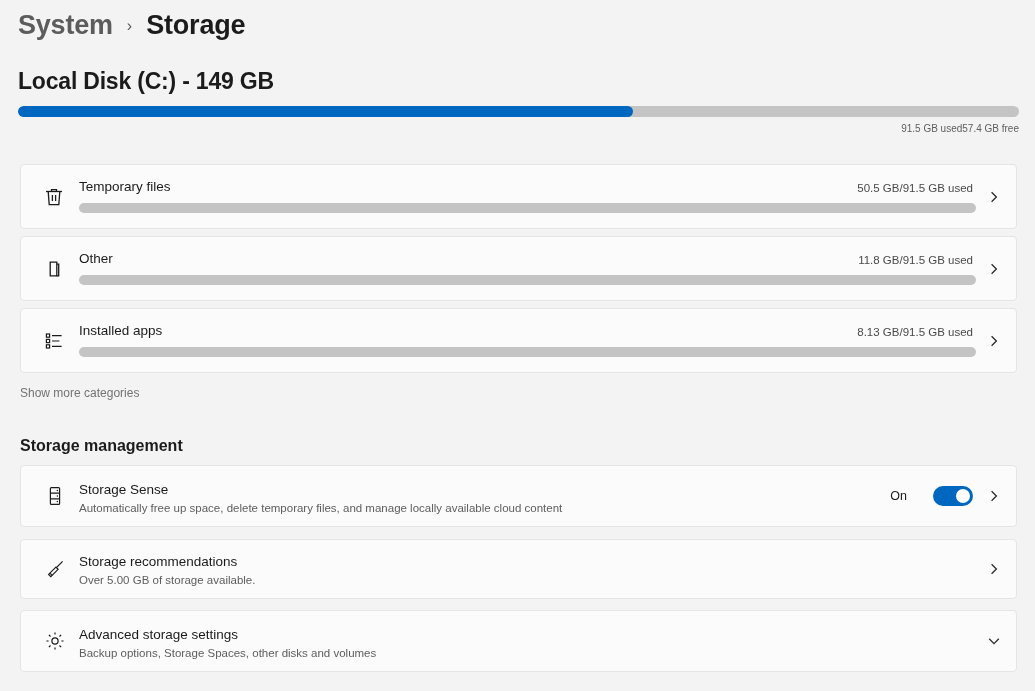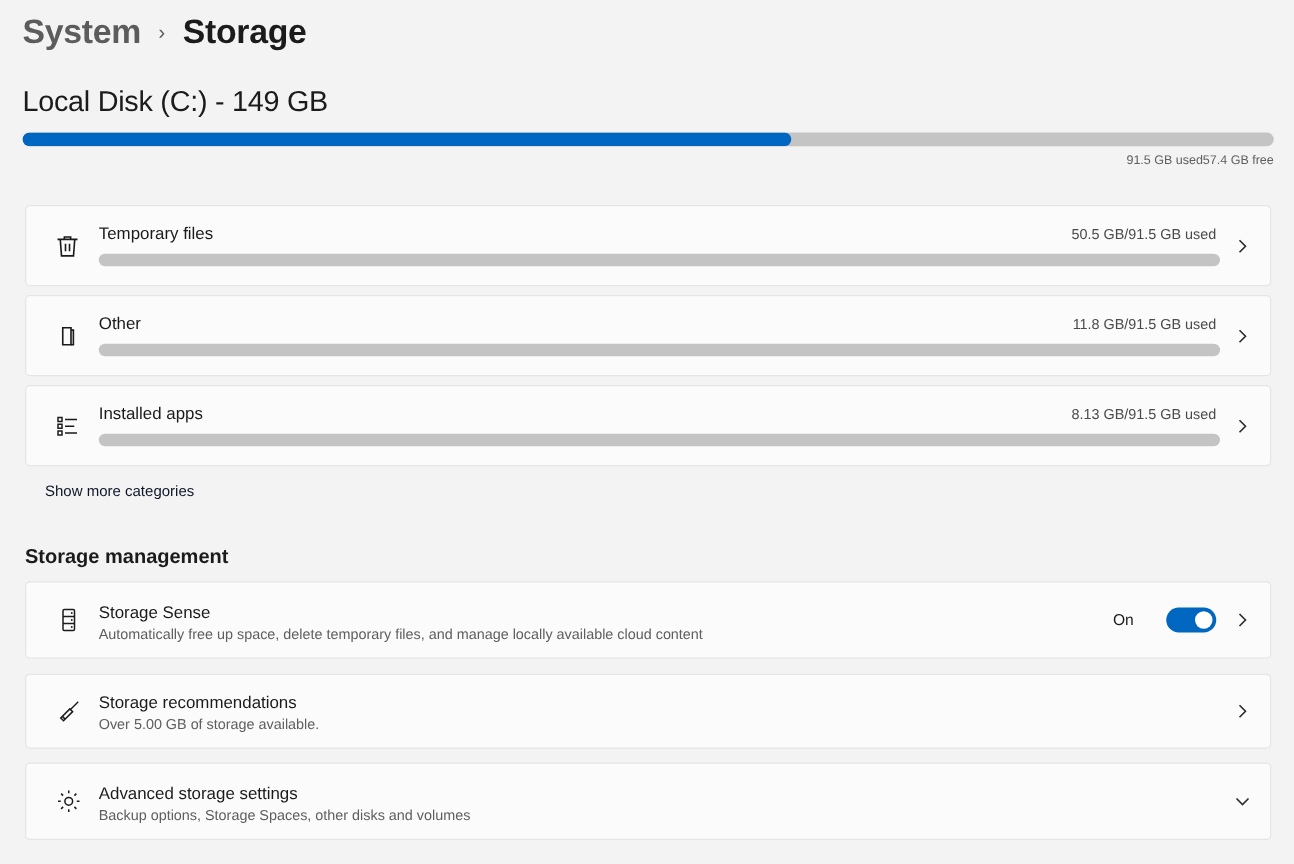--- a/index.html
+++ b/index.html
@@ -43,21 +43,21 @@
     color: #1b1b1b;
     letter-spacing: -0.2px;
   }
 
   
   .disk-title {
     position: absolute;
     left: 18px;
     top: 68px;
     font-size: 23px;
-    font-weight: normal;
+    font-weight: bold;
     color: #1b1b1b;
     letter-spacing: -0.2px;
   }
   .disk-bar-track {
     position: absolute;
     left: 18px;
     top: 106px;
     width: 1001px;
     height: 11px;
     background: #c4c4c4;
@@ -144,23 +144,22 @@
     justify-content: center;
     color: #2b2b2b;
   }
 
   
   .show-more {
     position: absolute;
     left: 20px;
     top: 386px;
     font-size: 12px;
-    color: #0f172a;
+    color: #737373;
     cursor: pointer;
-    margin-left: 16px;
   }
   .section-label {
     position: absolute;
     left: 20px;
     top: 437px;
     font-size: 16px;
     font-weight: bold;
     color: #1b1b1b;
   }
 

